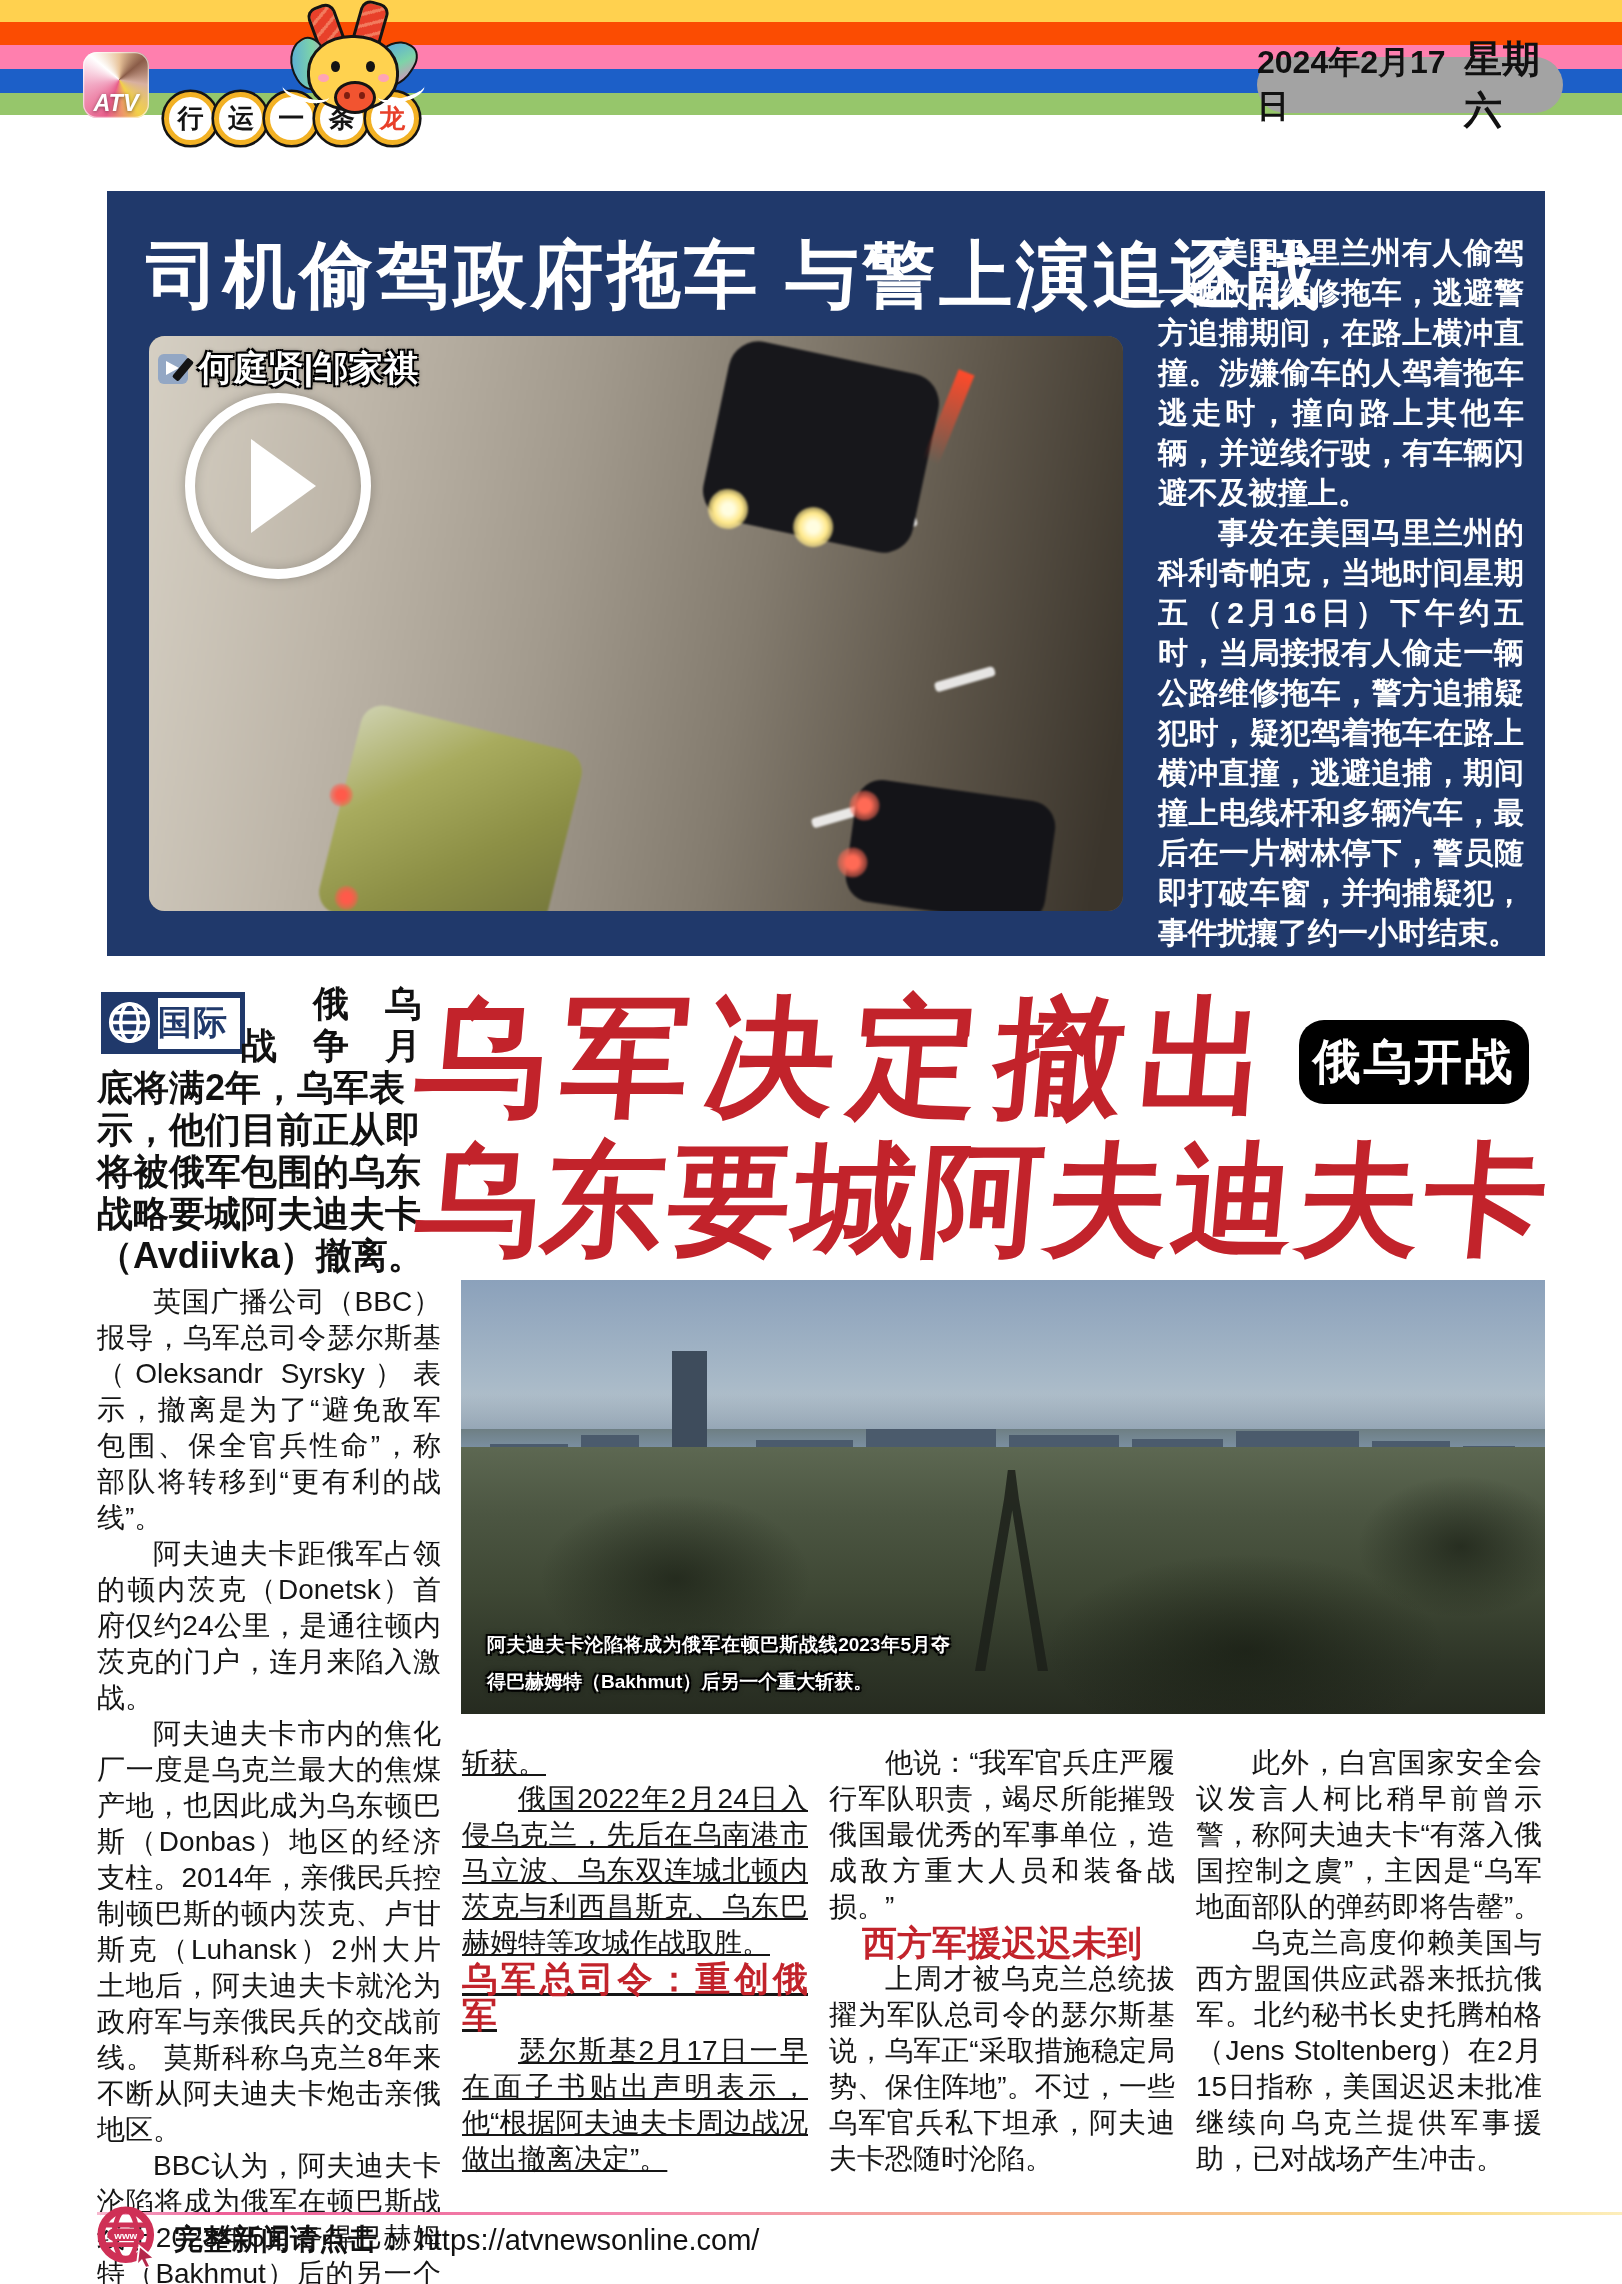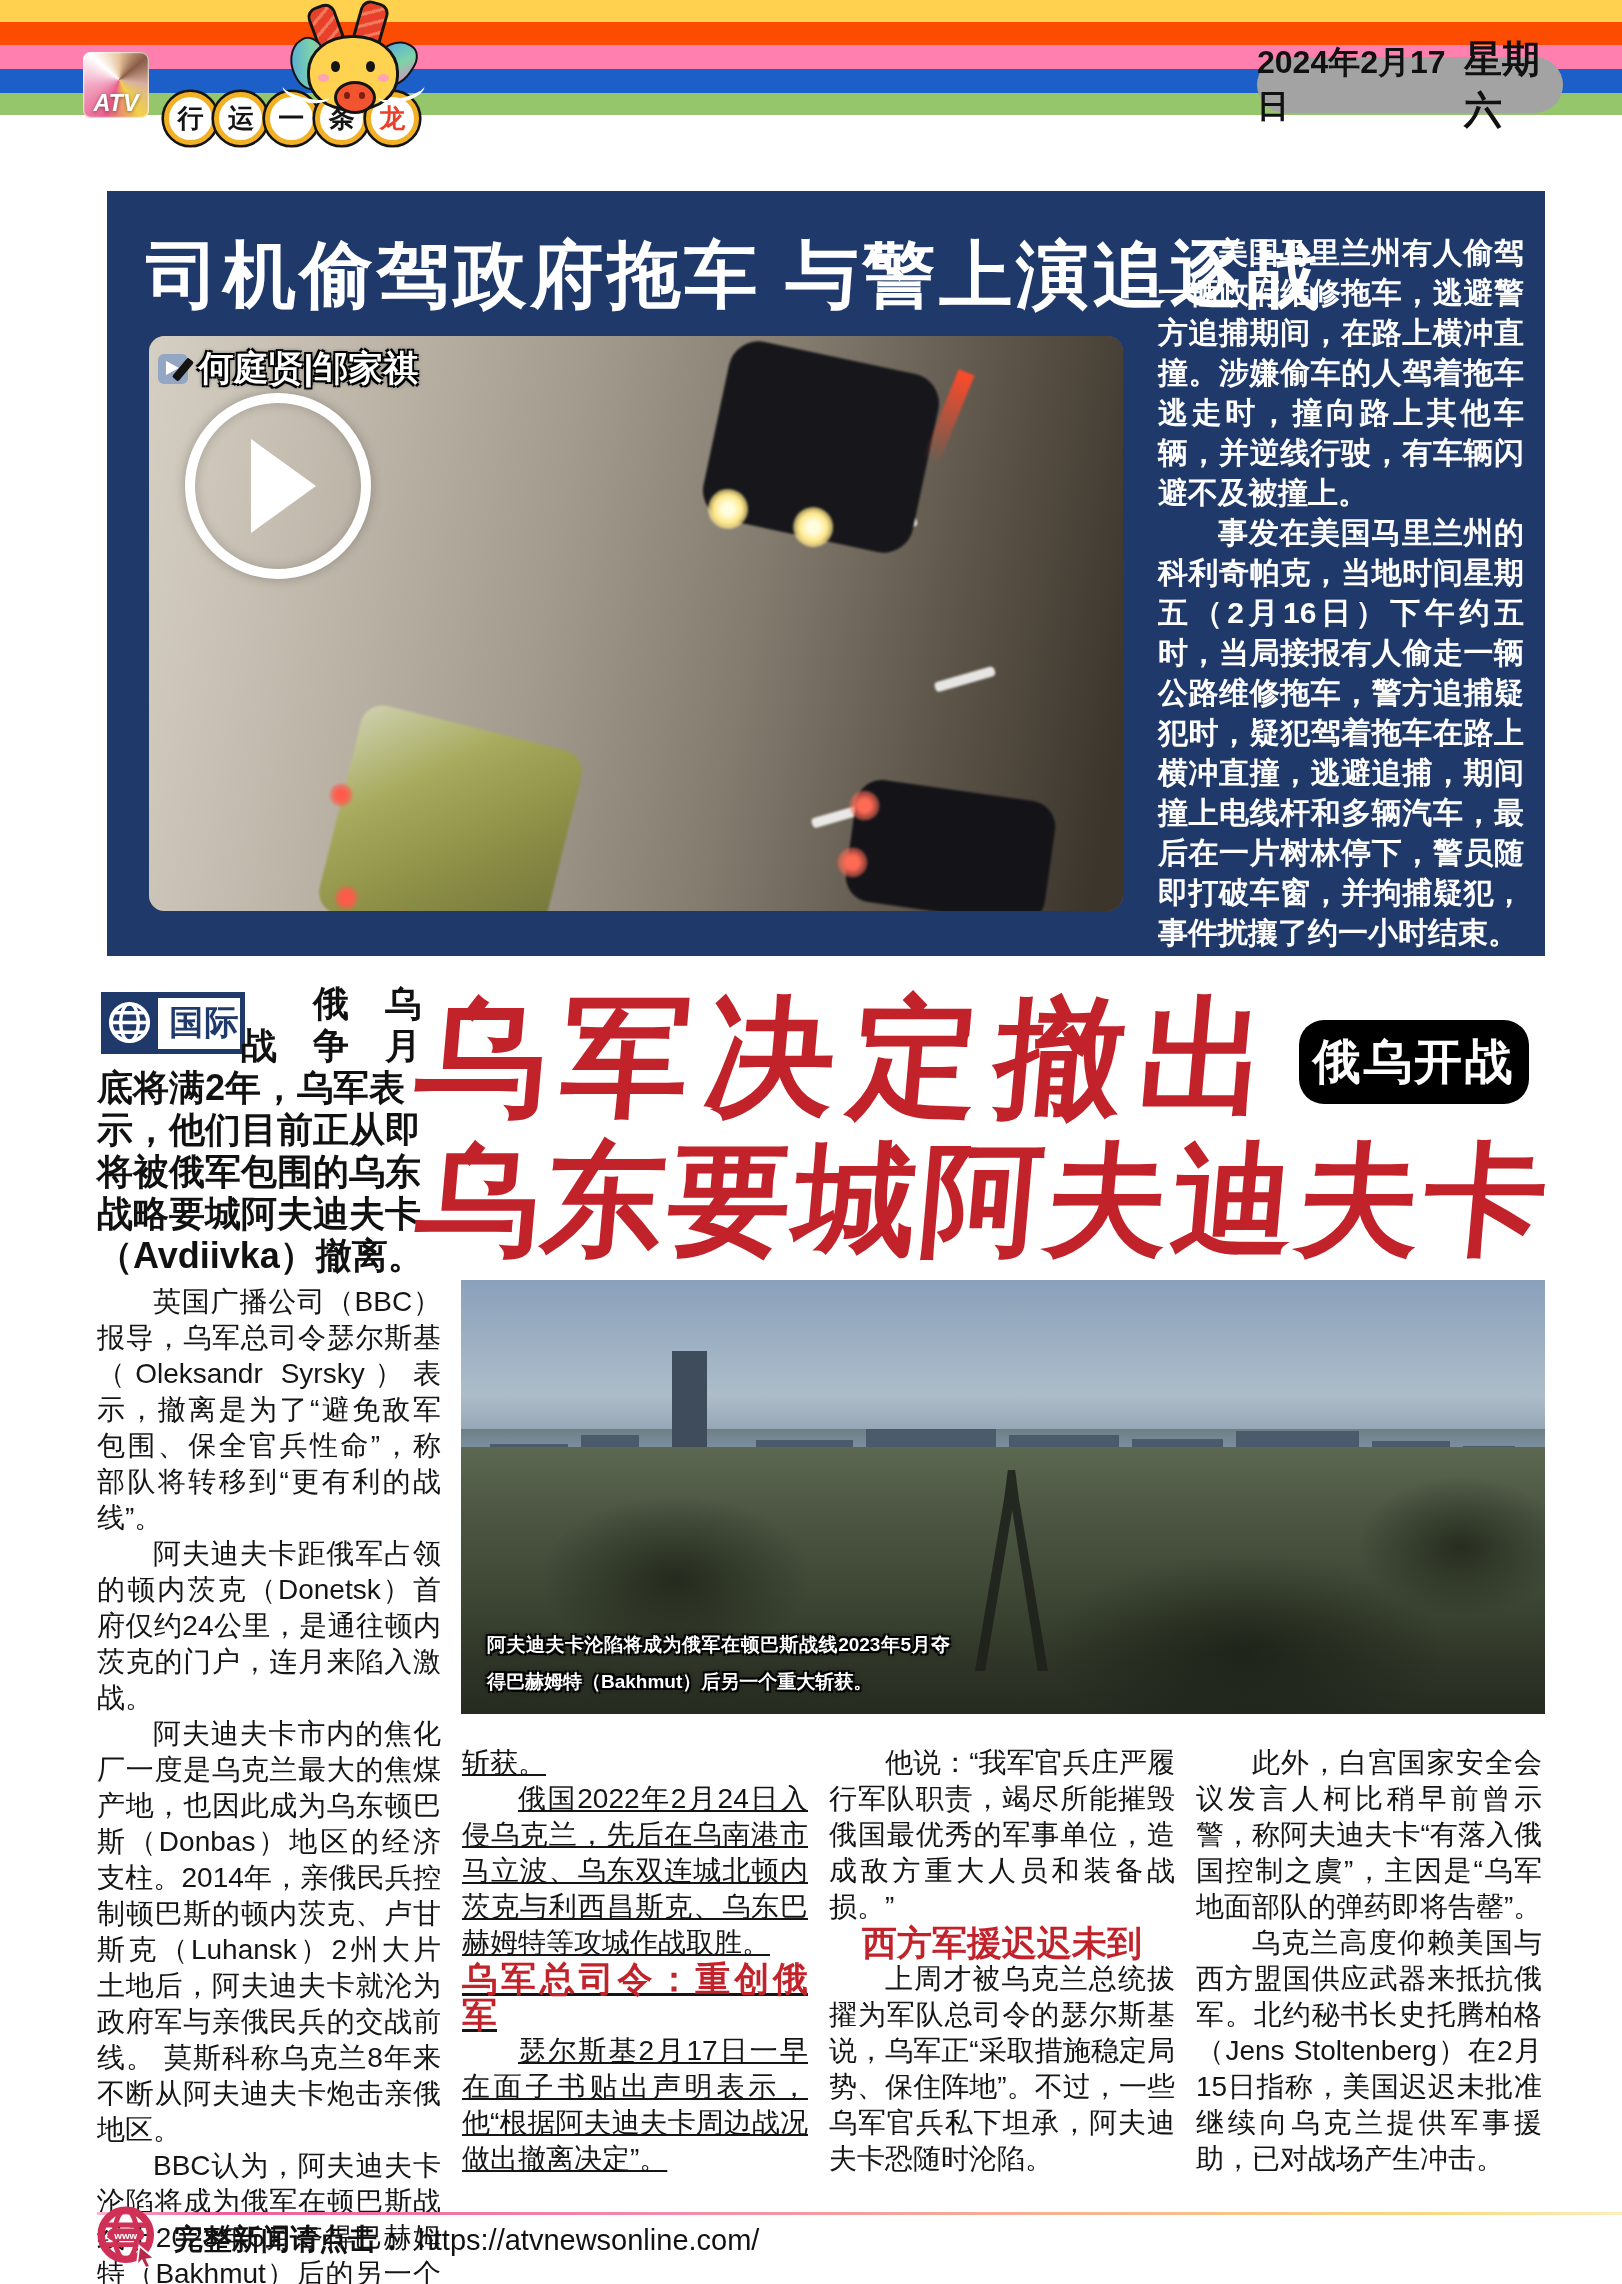--- a/index.html
+++ b/index.html
@@ -6,21 +6,21 @@
   .page{position:relative;width:1623px;height:2284px;background:#fff;overflow:hidden;}
 
   
   .stripe{position:absolute;left:0;width:1623px;}
   .s1{top:0;height:22px;background:#ffd14f;}
   .s2{top:22px;height:23.4px;background:#fb4c02;}
   .s3{top:45px;height:24px;background:#ff7fae;}
   .s4{top:69px;height:24px;background:#1c5fc8;}
   .s5{top:93px;height:22px;background:#96c66b;}
 
-  .atv-logo{position:absolute;left:83px;top:52px;width:66px;height:66px;border-radius:8px;
+  .atv-logo{position:absolute;left:83px;top:52px;width:66px;height:66px;border-radius:14px;
     background:conic-gradient(from 200deg at 55% 42%, #e85d8a, #f2a9c4 60deg, #ffffff 110deg, #e8c39a 160deg, #8a5c48 210deg, #d8b0a0 260deg, #f2d149 310deg, #e85d8a 360deg);
     display:flex;align-items:flex-end;justify-content:center;box-shadow:0 0 0 1.3px rgba(255,255,255,.6) inset;}
   .atv-logo span{color:#fff;font-weight:800;font-style:italic;font-size:23.4px;margin-bottom:1.3px;text-shadow:0 1.3px 3.9px rgba(0,0,0,.45);}
 
   .mascot{position:absolute;left:164px;top:92px;display:flex;}
   .mcircle{width:43px;height:43px;border-radius:50%;background:#fff;border:5.2px solid #f2b124;box-shadow:0 0 0 2.6px #141414;
     display:flex;align-items:center;justify-content:center;font-size:26px;font-weight:800;color:#141414;margin-right:-2.6px;}
   .mcircle.last{color:#e8402a;}
 
   .dragon{position:absolute;left:293px;top:2.6px;width:117px;height:110px;}
@@ -76,21 +76,21 @@
     text-shadow:-1.9px -1.9px 0 #000,1.9px -1.9px 0 #000,-1.9px 1.9px 0 #000,1.9px 1.9px 0 #000,0 0 5.2px #000;}
   .play{position:absolute;left:36px;top:57px;width:166px;height:166px;border:10.4px solid #fff;border-radius:50%;
     box-shadow:0 0 11.7px rgba(0,0,0,.25), inset 0 0 11.7px rgba(0,0,0,.2);}
   .play .tri{position:absolute;left:56px;top:36px;width:0;height:0;border-left:65px solid #fff;border-top:47px solid transparent;border-bottom:47px solid transparent;}
   .a1-col{position:absolute;left:1051px;top:42px;width:366px;font-size:30px;line-height:40px;font-weight:600;color:#fff;text-align:justify;}
   .a1-col p{margin:0;text-indent:2em;}
 
   
   .intl{position:absolute;left:101px;top:992px;width:144px;height:62px;background:#20396b;}
   .intl svg{position:absolute;left:5.2px;top:7.1px;}
-  .intl-panel{position:absolute;right:5.2px;top:5.8px;width:82px;height:51px;background:#fff;display:flex;align-items:center;justify-content:flex-end;}
+  .intl-panel{position:absolute;right:5.2px;top:5.8px;width:82px;height:51px;background:#fff;display:flex;align-items:center;justify-content:flex-start;}
   .intl-panel span{font-size:34px;font-weight:800;color:#20396b;letter-spacing:1.3px;}
 
   .intro{position:absolute;left:97px;top:983px;width:340px;font-size:36px;line-height:42px;font-weight:800;color:#111;white-space:pre-line;}
 
   .h1line{position:absolute;left:417px;top:972px;font-size:129px;font-weight:900;color:#c2232b;letter-spacing:15.6px;white-space:nowrap;transform:skewX(-5deg);}
   .h2line{position:absolute;left:417px;top:1120px;font-size:122px;font-weight:900;color:#c2232b;letter-spacing:3.9px;white-space:nowrap;transform:skewX(-5deg);}
   .warbadge{position:absolute;left:1299px;top:1020px;width:230px;height:84px;background:#000;border-radius:25px;
     display:flex;align-items:center;justify-content:center;}
   .warbadge span{color:#fff;font-size:48px;font-weight:800;letter-spacing:2.6px;}
 

